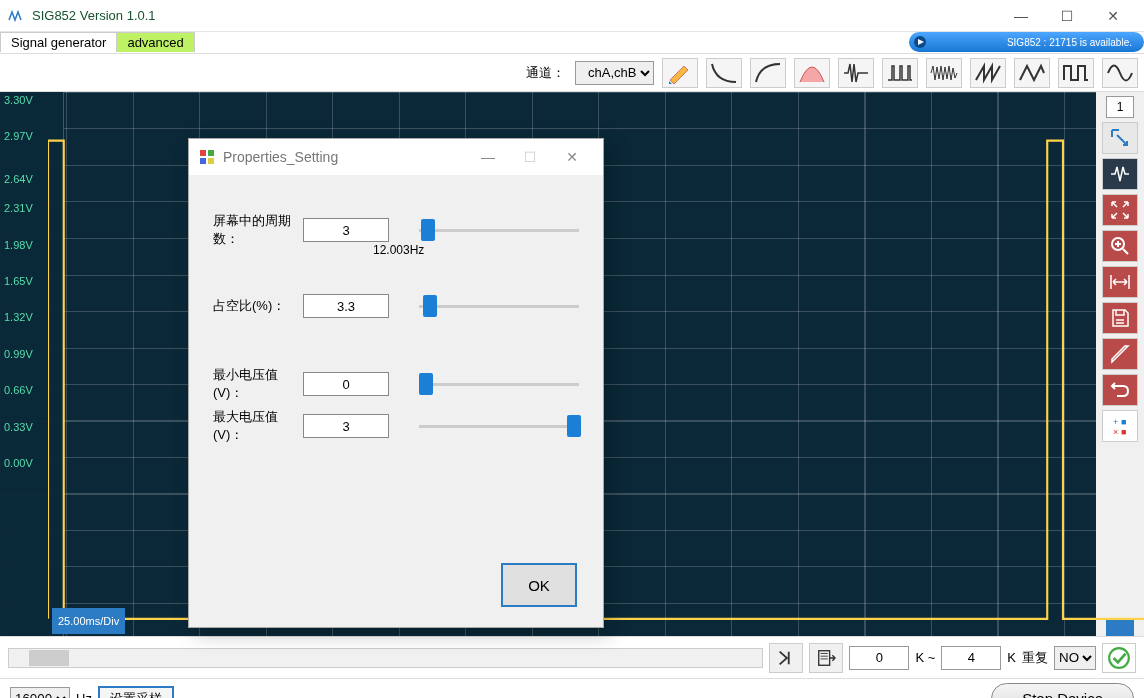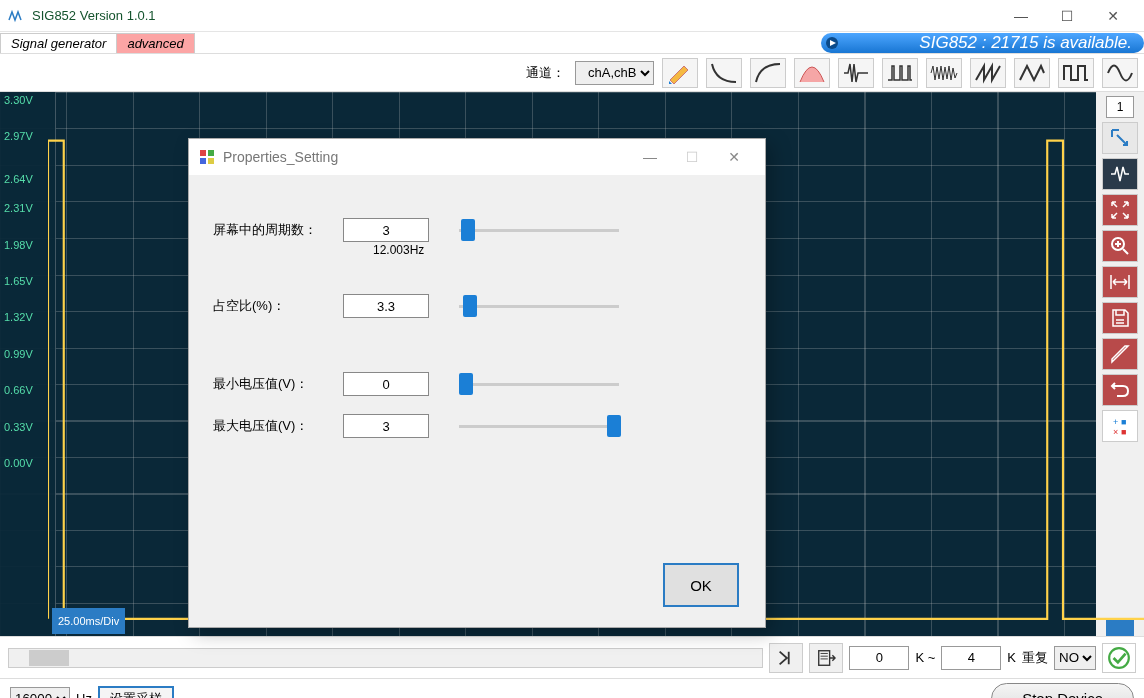--- a/index.html
+++ b/index.html
@@ -5,38 +5,38 @@
   * { box-sizing: border-box; margin: 0; padding: 0; }
   body { font-family: "Microsoft YaHei", "Segoe UI", sans-serif; font-size: 13px; background: #fff; width: 1144px; height: 698px; overflow: hidden; position: relative; }
   
   
   .title-bar { height: 32px; display: flex; align-items: center; padding: 0 8px; background: #fff; border-bottom: 1px solid #e5e5e5; }
   .title-bar .app-icon { width: 16px; height: 16px; margin-right: 8px; }
   .title-bar .title { color: #14532d; font-size: 13px; flex: 1; }
   .title-bar .win-btn { width: 46px; height: 32px; display: flex; align-items: center; justify-content: center; color: #555; font-size: 14px; cursor: pointer; }
   
   
-  .tab-row { height: 22px; display: flex; align-items: flex-end; border-bottom: 1px solid #ddd; font-style: italic; }
-  .tab { padding: 2px 10px; border: 1px solid #ccc; border-bottom: none; background: #fca5a5; font-size: 13px; margin-right: -1px; }
+  .tab-row { height: 22px; display: flex; align-items: flex-start; border-bottom: 1px solid #ddd; }
+  .tab { padding: 2px 10px; border: 1px solid #ccc; border-bottom: none; background: #bef264; font-size: 13px; margin-right: -1px; }
   .tab.active { background: #fff; }
-  .status-pill { margin-left: auto; display: flex; align-items: center; background: linear-gradient(to bottom, #4da6ff, #1876d3); color: #fff; border-radius: 10px; height: 20px; padding: 0 12px 0 4px; font-size: 17px; }
+  .status-pill { margin-left: auto; display: flex; align-items: center; background: linear-gradient(to bottom, #4da6ff, #1876d3); color: #fff; border-radius: 10px; height: 20px; padding: 0 12px 0 4px; font-size: 10px; }
   .status-pill .play-icon { width: 14px; height: 14px; margin-right: 80px; }
   
   
   .toolbar { height: 38px; display: flex; align-items: center; justify-content: flex-end; padding: 0 6px; gap: 8px; border-bottom: 1px solid #ddd; }
   .toolbar .lbl { font-size: 13px; margin-right: 2px; }
   .toolbar select { height: 24px; font-size: 13px; border: 1px solid #999; padding-left: 8px; }
   .toolbar .tbtn { width: 36px; height: 30px; border: 1px solid #ccc; background: #f5f5f5; display: flex; align-items: center; justify-content: center; cursor: pointer; }
   .toolbar .tbtn svg { width: 28px; height: 22px; }
   
   
   .main { display: flex; height: 544px; }
   .plot-area { flex: 1; position: relative; background: #0a2838; }
   .grid-bg { position: absolute; inset: 0; background-image: repeating-linear-gradient(to right, rgba(200,200,200,0.25) 0, rgba(200,200,200,0.25) 1px, transparent 1px, transparent 66.5px), repeating-linear-gradient(to bottom, rgba(200,200,200,0.25) 0, rgba(200,200,200,0.25) 1px, transparent 1px, transparent 36.5px); }
-  .yaxis { position: absolute; left: 0; top: 0; width: 56px; bottom: 0; background: rgba(10,40,56,0.95); border-right: 1px solid rgba(200,200,200,0.3); }
+  .yaxis { position: absolute; left: 0; top: 0; width: 64px; bottom: 0; background: rgba(10,40,56,0.95); border-right: 1px solid rgba(200,200,200,0.3); }
   .ylabel { position: absolute; left: 4px; font-size: 11px; color: #55ddaa; white-space: nowrap; }
   .time-div { position: absolute; bottom: 2px; left: 52px; background: #2b7cc4; color: #fff; font-size: 11px; padding: 7px 6px; }
   
   .right-tools { width: 48px; background: #f0f0f0; display: flex; flex-direction: column; align-items: center; padding-top: 4px; gap: 4px; }
   .right-tools .rt-num { width: 28px; height: 22px; background: #fff; border: 1px solid #999; text-align: center; font-size: 12px; line-height: 20px; }
   .right-tools .rt-btn { width: 36px; height: 32px; background: #e8e8e8; border: 1px solid #ccc; display: flex; align-items: center; justify-content: center; cursor: pointer; }
   .right-tools .rt-btn.red { background: #b84a4a; }
   .right-tools .rt-btn svg, .right-tools .rt-btn .ico { width: 22px; height: 22px; }
   .right-tools .ch-sw { width: 28px; height: 18px; background: #2b7cc4; cursor: pointer; }
   .right-tools .vspace { flex: 1; }
@@ -52,21 +52,21 @@
   .bottom-row .go { width: 34px; height: 30px; border: 1px solid #ccc; background: #fff; display: flex; align-items: center; justify-content: center; cursor: pointer; }
   
   
   .footer { height: 40px; display: flex; align-items: center; padding: 0 10px; gap: 6px; border-top: 1px solid #ddd; }
   .footer select { height: 24px; border: 1px solid #999; }
   .footer .lbl { font-size: 13px; }
   .footer .samp-btn { height: 26px; padding: 0 10px; border: 2px solid #2b7cc4; background: #f5f5f5; font-size: 13px; cursor: pointer; }
   .footer .stop { margin-left: auto; padding: 6px 30px; border: 1px solid #888; border-radius: 18px; background: linear-gradient(#f5f5f5,#ddd); font-size: 15px; cursor: pointer; }
   
   
-  .dialog { position: absolute; left: 188px; top: 138px; width: 578px; height: 490px; background: #f0f0f0; border: 1px solid #aaa; box-shadow: 6px 6px 18px rgba(0,0,0,0.25); }
+  .dialog { position: absolute; left: 188px; top: 138px; width: 416px; height: 490px; background: #f0f0f0; border: 1px solid #aaa; box-shadow: 6px 6px 18px rgba(0,0,0,0.25); }
   .dlg-title { height: 36px; display: flex; align-items: center; padding: 0 10px; background: #fff; }
   .dlg-title .dlg-icon { width: 16px; height: 16px; margin-right: 8px; }
   .dlg-title .dlg-text { color: #777; font-size: 14px; flex: 1; }
   .dlg-title .dlg-win { width: 42px; height: 36px; display: flex; align-items: center; justify-content: center; color: #888; font-size: 14px; cursor: pointer; }
   .dlg-body { padding: 34px 24px; }
   .dlg-row { display: flex; align-items: center; height: 42px; }
   .dlg-row .lbl { width: 130px; font-size: 13px; }
   .dlg-row input { width: 86px; height: 24px; text-align: center; border: 1px solid #888; font-size: 13px; }
   .dlg-row .slider-wrap { flex: 1; position: relative; height: 30px; display: flex; align-items: center; margin-left: 30px; }
   .dlg-row .track { width: 160px; height: 3px; background: #ccc; position: relative; }

